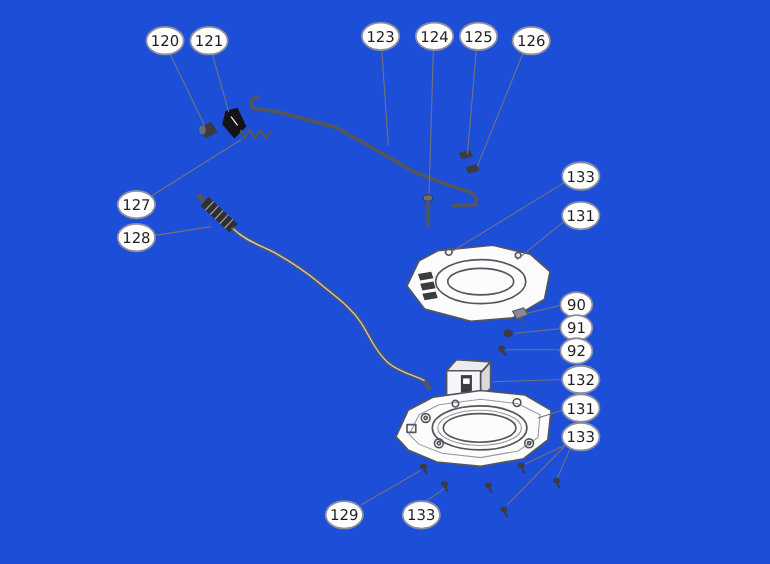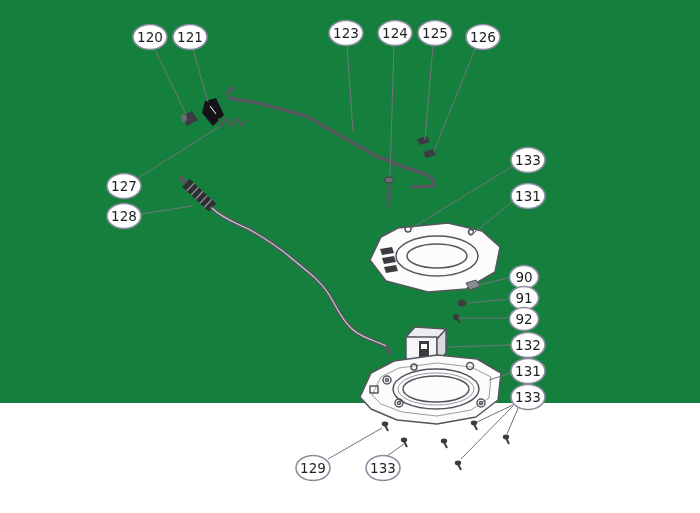--- a/index.html
+++ b/index.html
@@ -1,17 +1,17 @@
 <!DOCTYPE html>
 <html><head>
 <meta charset="utf-8">
 <style>
   html,body{margin:0;padding:0;background:#ffffff}
   body{width:700px;height:513px;overflow:hidden;font-family:"DejaVu Sans",sans-serif}
-  .stage{position:relative;width:700px;height:403px;background:#15803d}
+  .stage{position:relative;width:700px;height:513px;background:#1d4ed8}
   svg{display:block}
   .part{stroke:#54565e;stroke-width:1.5;fill:none;stroke-linejoin:round;stroke-linecap:round}
   .fillwhite{fill:#fcfcfd}
   .dark{fill:#3c3c40;stroke:none}
   .mid{fill:#8a8a92;stroke:#54565e;stroke-width:1}
   .leader{stroke:#73737b;stroke-width:1;fill:none}
   .callout ellipse{fill:#ffffff;stroke:#8a8da0;stroke-width:1.6}
   .callout text{font-size:13.5px;fill:#1f1f22;text-anchor:middle;font-family:"DejaVu Sans",sans-serif}
 </style>
 </head>

